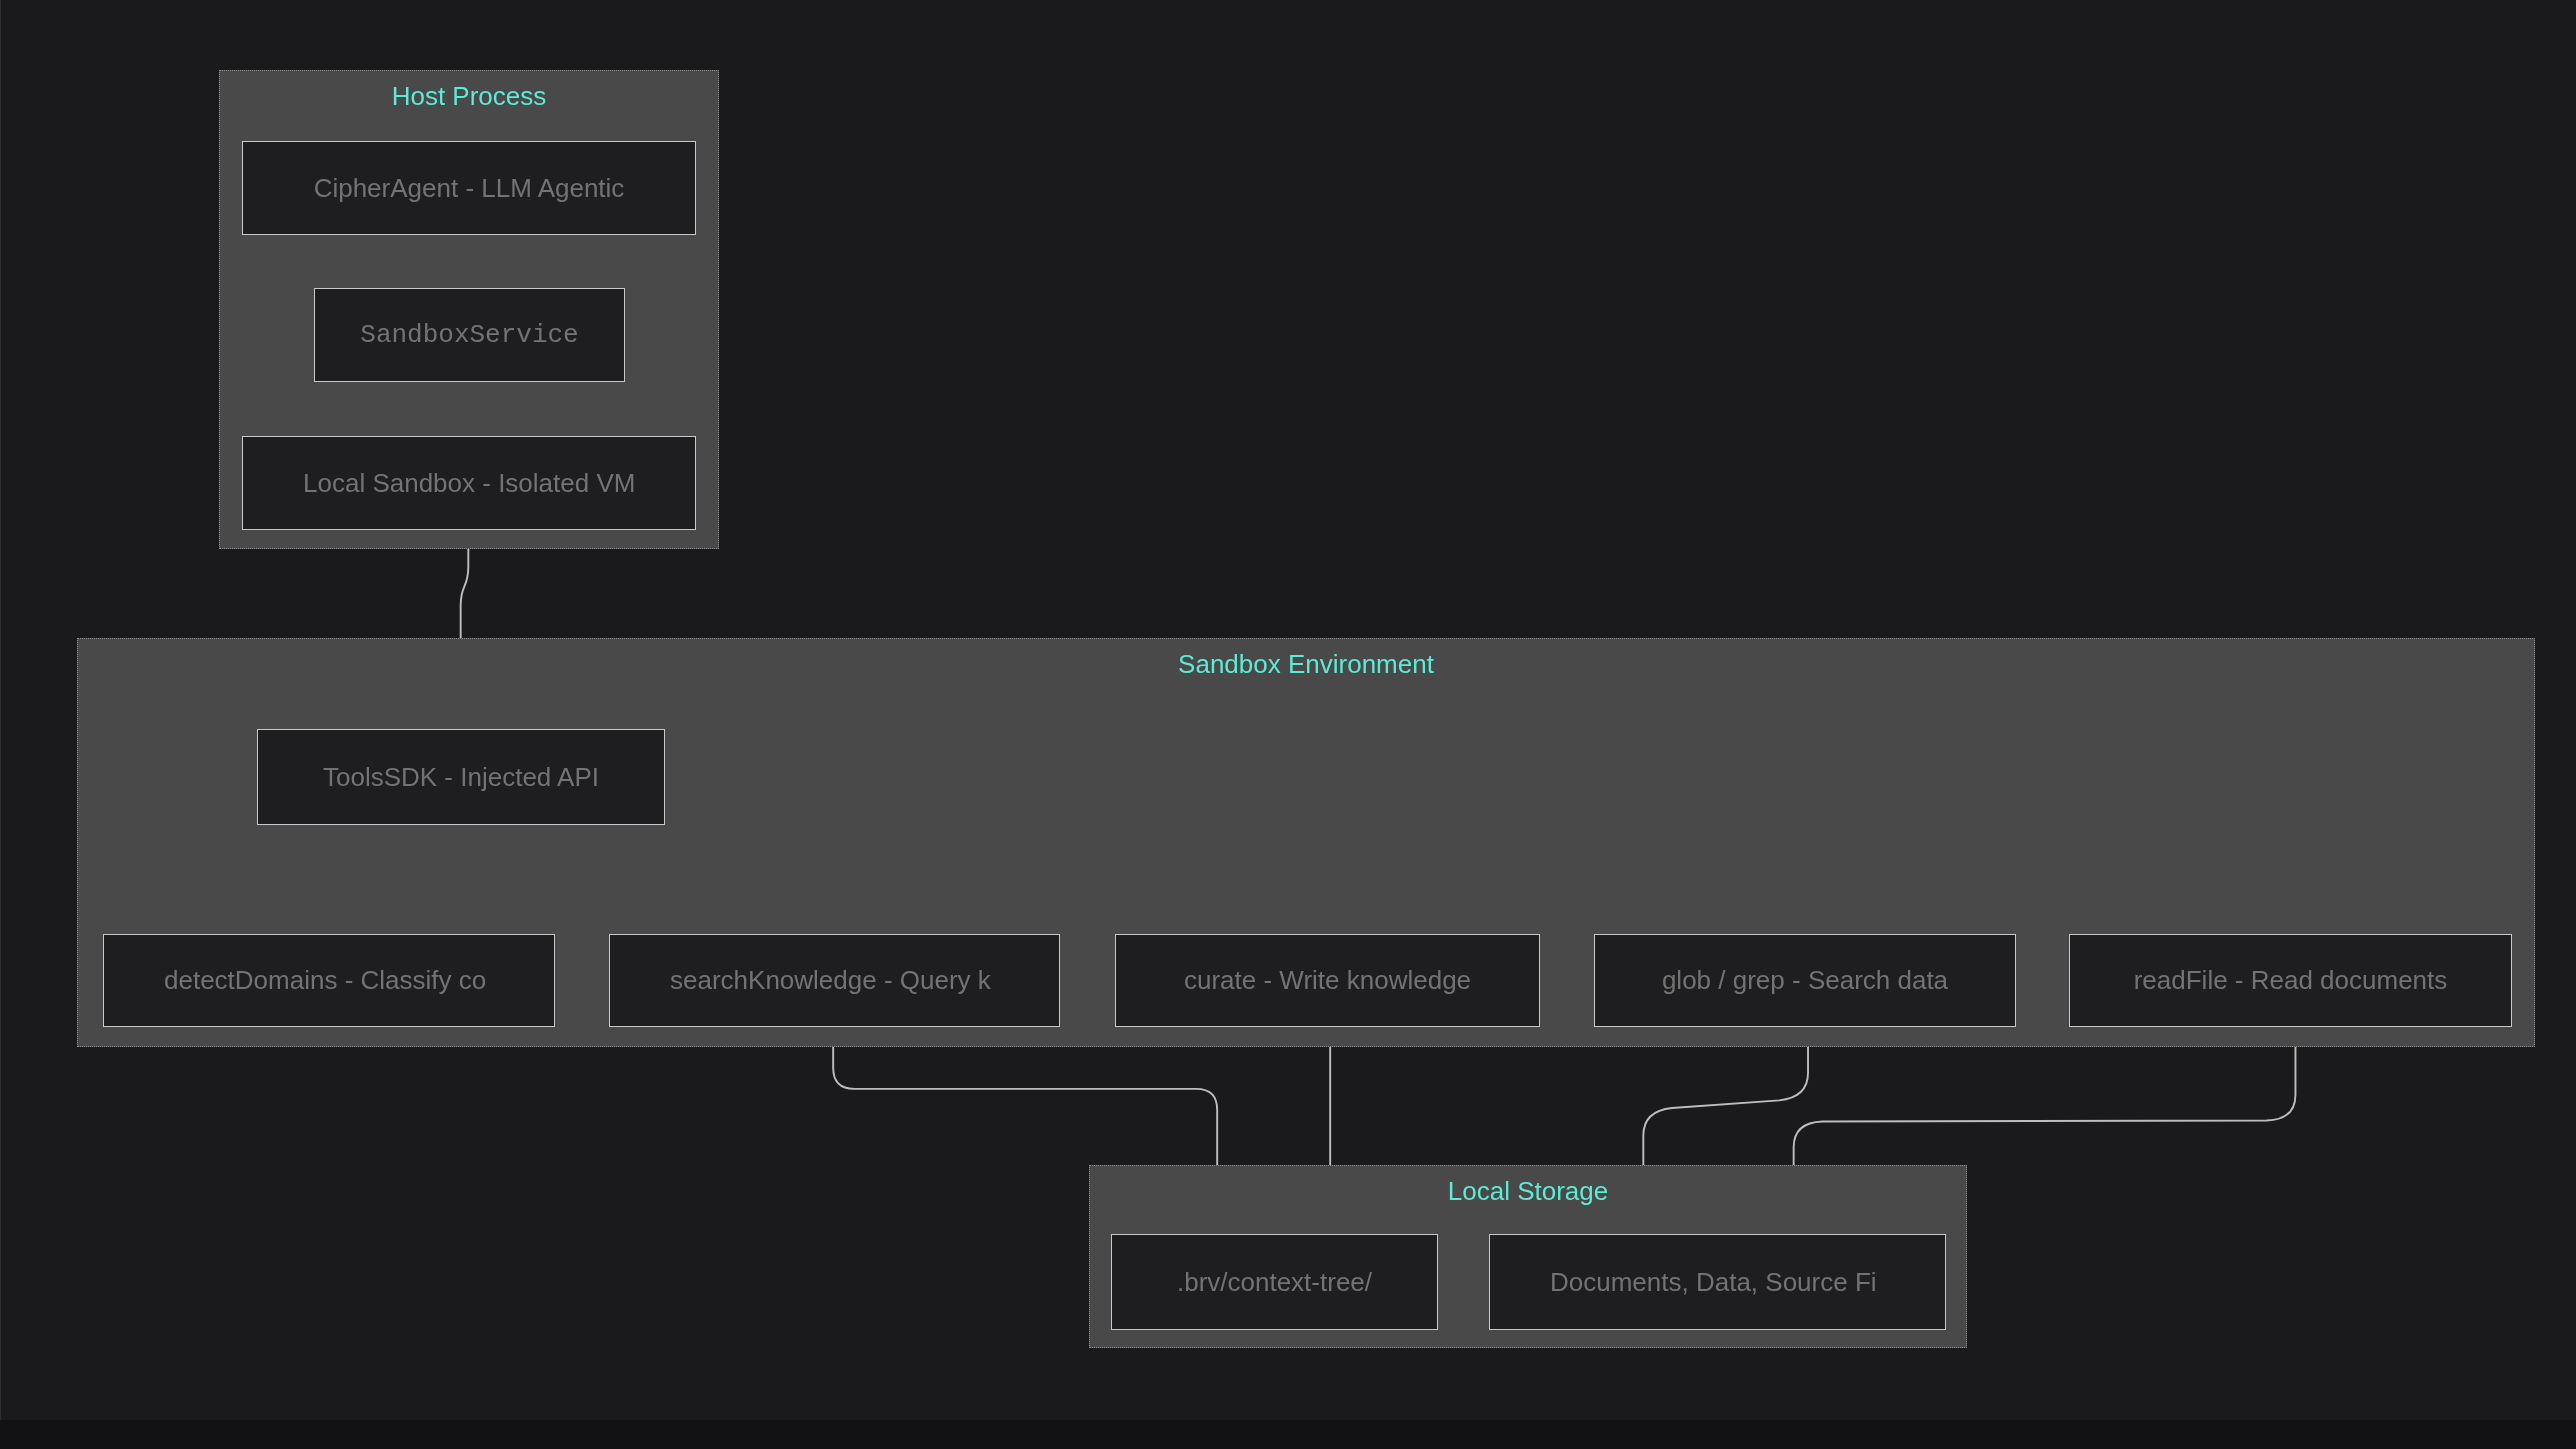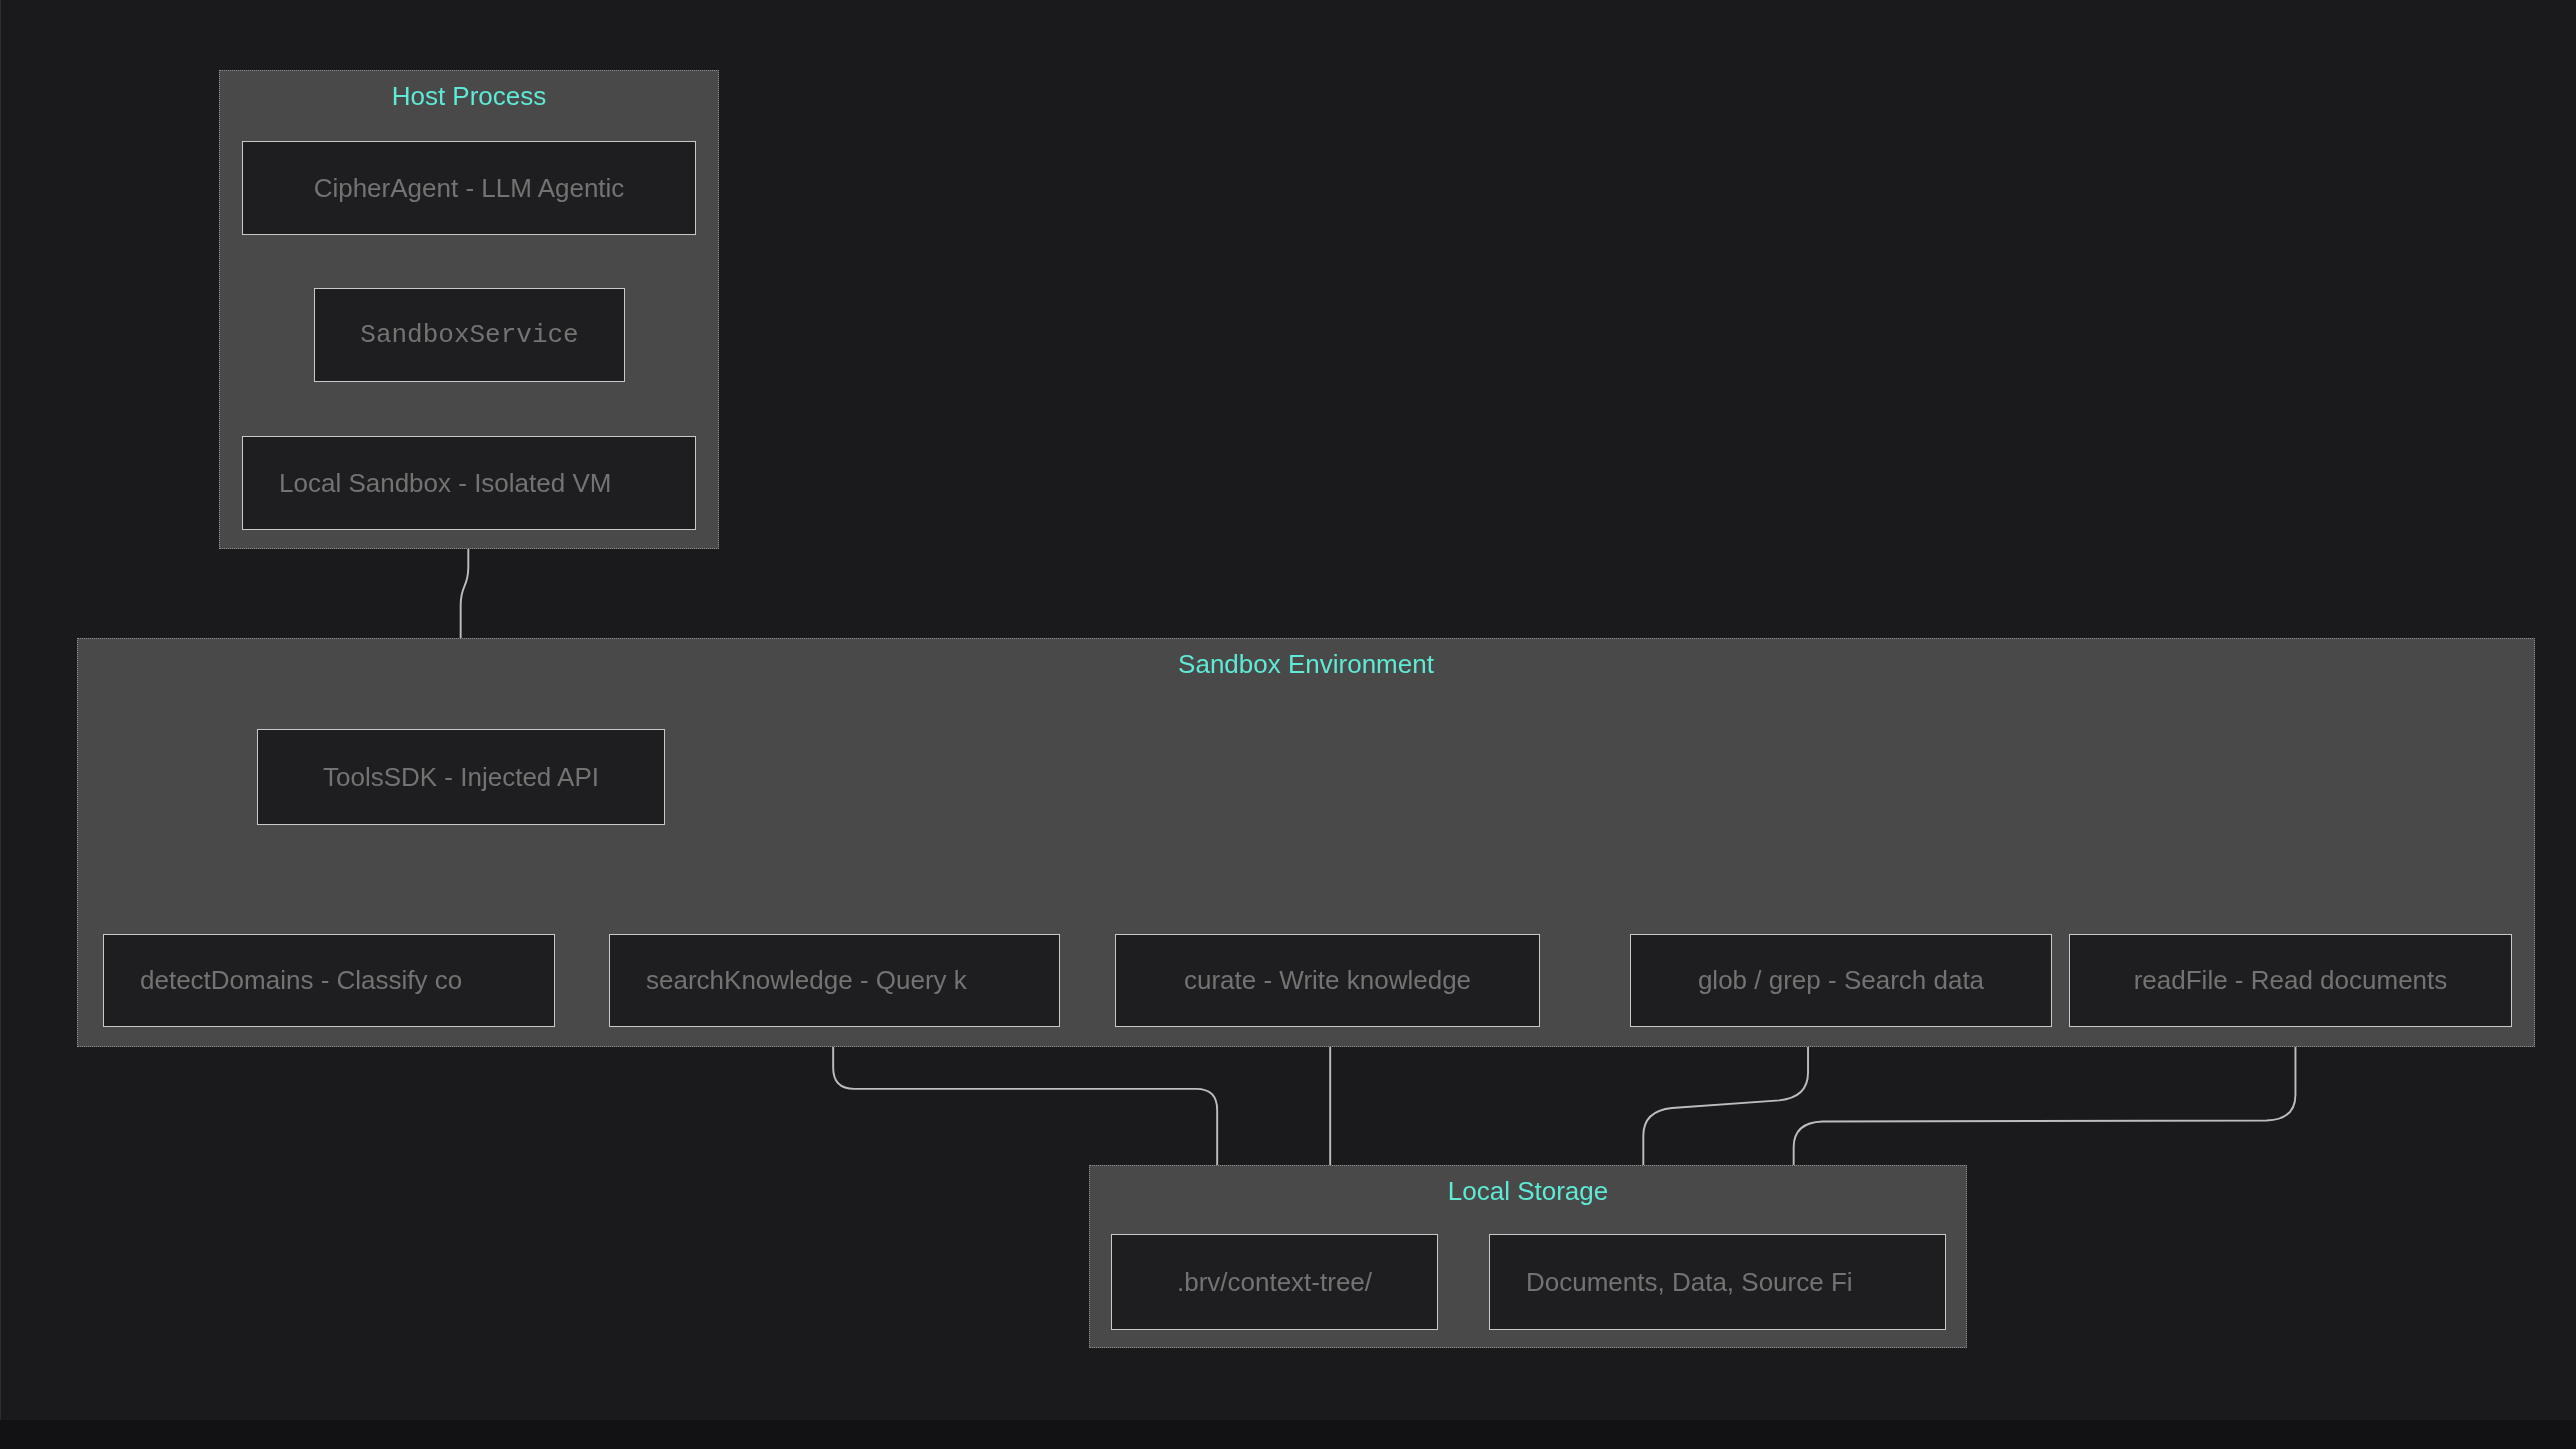--- a/index.html
+++ b/index.html
@@ -26,21 +26,21 @@
   }
   .node{
     position:absolute;
     background:#1e1e20;
     border:1.9px solid #c9c9c9;
     box-sizing:border-box;
     display:flex;align-items:center;justify-content:center;
     color:#737373;font-size:26px;
     white-space:nowrap;overflow:hidden;
   }
-  .node.clip{justify-content:flex-start;padding-left:36px;}
+  .node.clip{justify-content:flex-start;padding-left:60px;}
   .edges{position:absolute;left:0;top:0;width:2576px;height:1450px;}
   .edges path{stroke:#bdbdbd;stroke-width:2;fill:none;}
 </style>
 </head>
 <body>
 
 <div class="canvas">
 
   <svg class="edges" width="2576" height="1450" viewBox="0 0 2690 1514">
     <defs>
@@ -83,21 +83,21 @@
   </div>
   <div class="node clip" style="left:102px;top:934px;width:452px;height:93px;">
     <span>detectDomains - Classify co</span>
   </div>
   <div class="node clip" style="left:608px;top:934px;width:451px;height:93px;">
     <span>searchKnowledge - Query k</span>
   </div>
   <div class="node" style="left:1114px;top:934px;width:425px;height:93px;">
     <span>curate - Write knowledge</span>
   </div>
-  <div class="node" style="left:1593px;top:934px;width:422px;height:93px;margin-left:36px;">
+  <div class="node" style="left:1593px;top:934px;width:422px;height:93px;">
     <span>glob / grep - Search data</span>
   </div>
   <div class="node" style="left:2068px;top:934px;width:443px;height:93px;">
     <span>readFile - Read documents</span>
   </div>
 
   <div class="cluster" style="left:1088px;top:1165px;width:878px;height:183px;">
     <div class="cluster-title">Local Storage</div>
   </div>
   <div class="node" style="left:1110px;top:1234px;width:327px;height:96px;">

